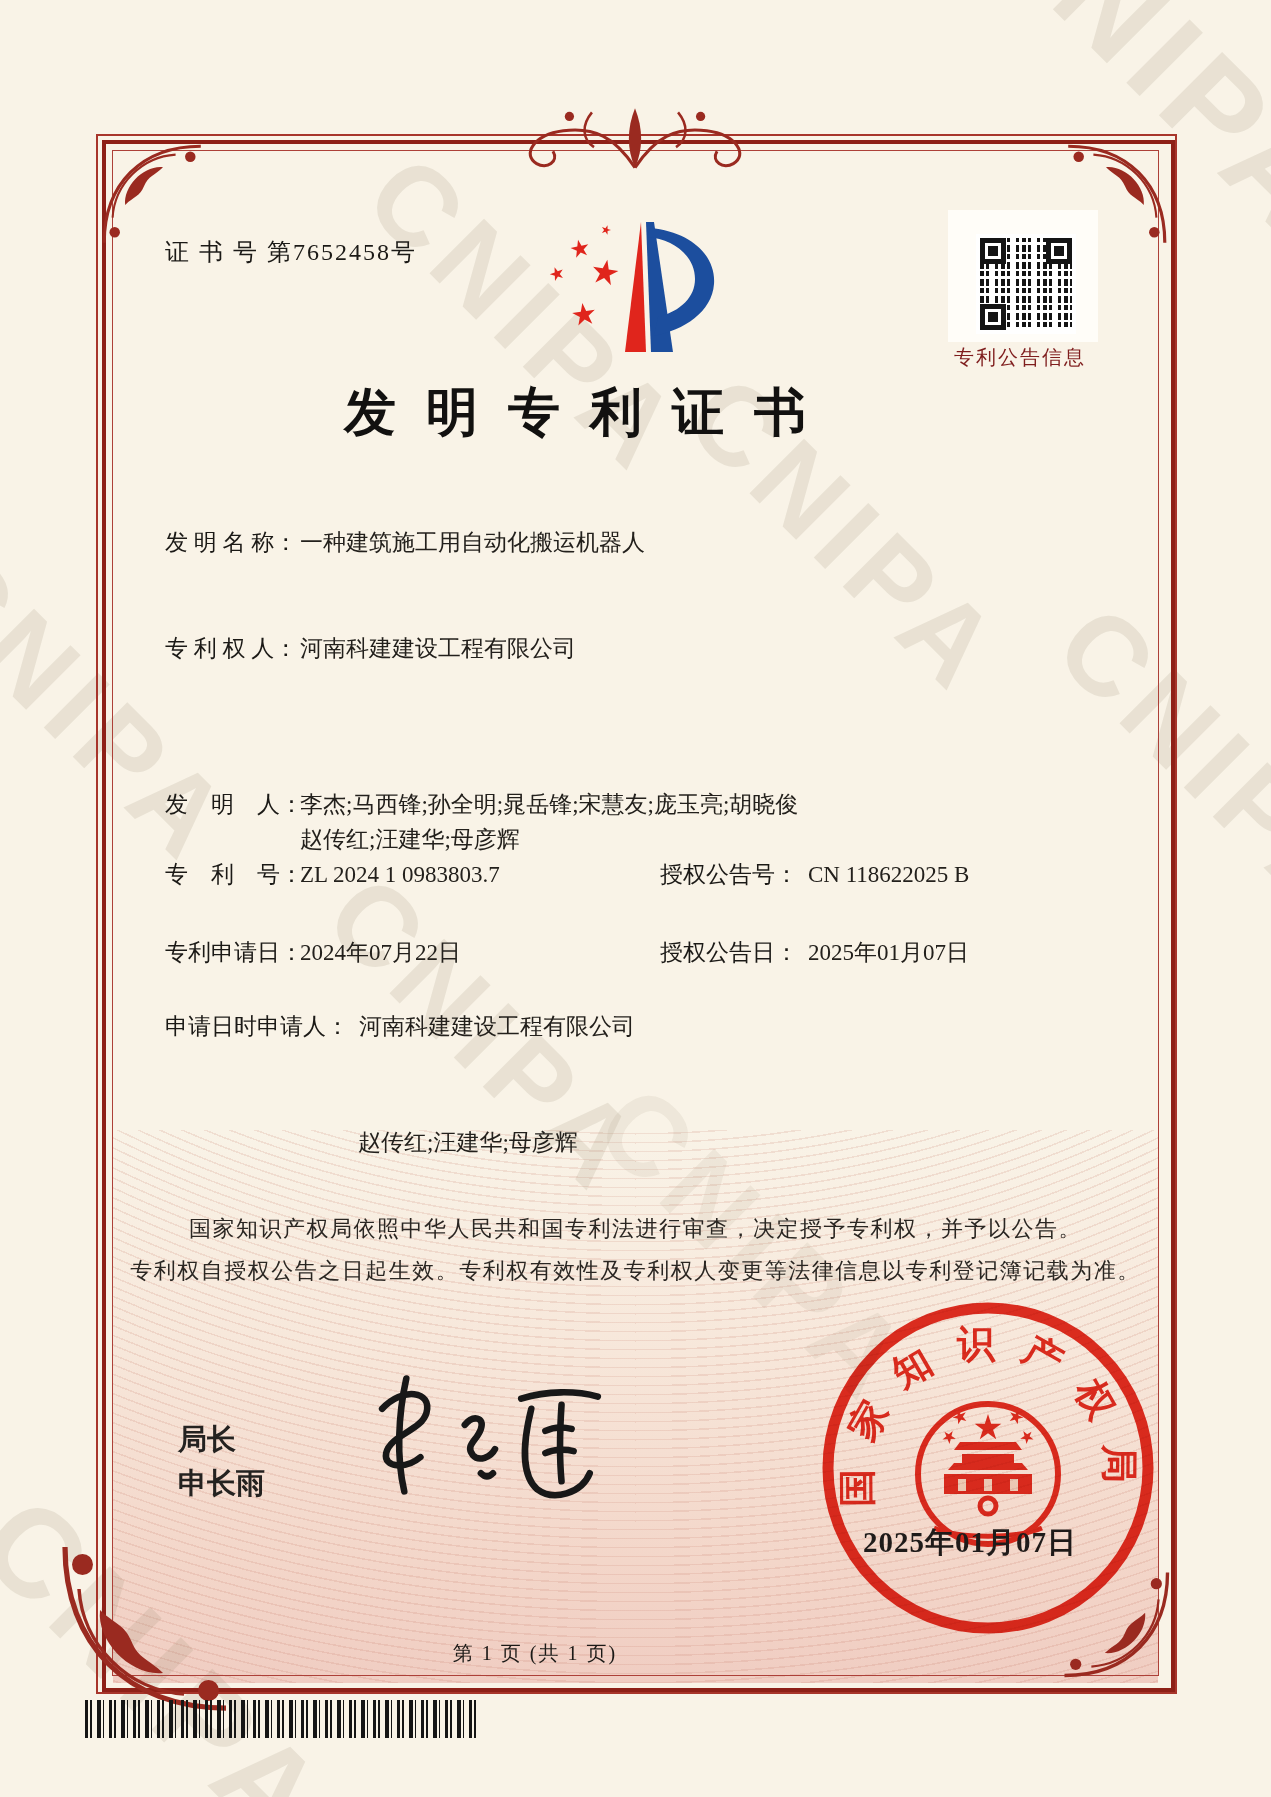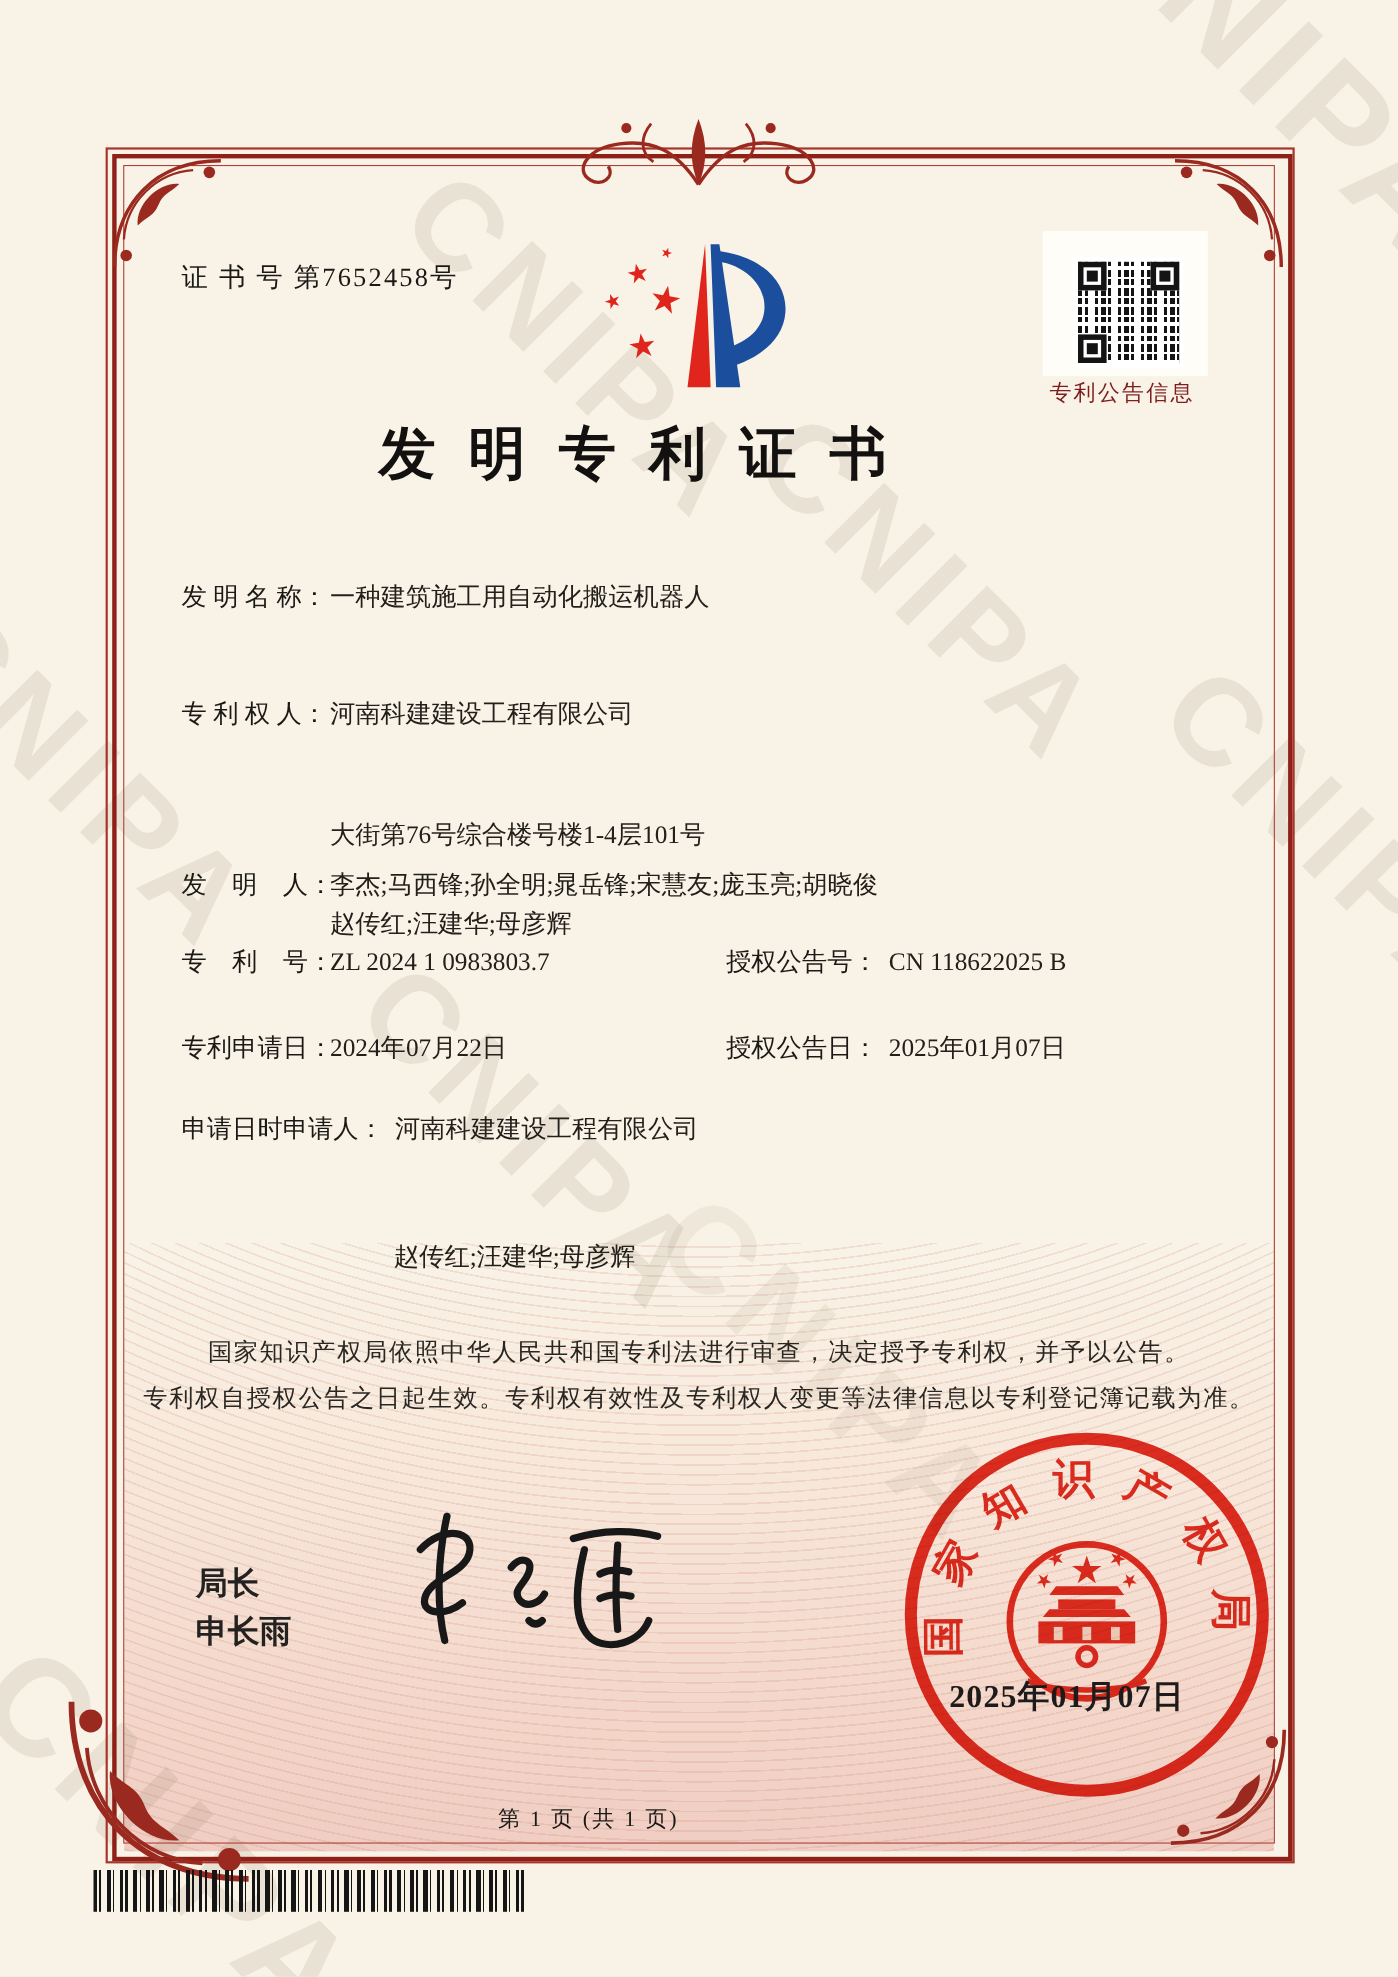--- a/index.html
+++ b/index.html
@@ -169,21 +169,20 @@
   <div class="doc-title">发明专利证书</div>
 
   <div class="field" style="top:528px;">
     <span class="flabel">发 明 名 称：</span><span class="fvalue">一种建筑施工用自动化搬运机器人</span>
   </div>
 
   <div class="field" style="top:634px;">
     <span class="flabel">专 利 权 人：</span><span class="fvalue">河南科建建设工程有限公司</span>
   </div>
 
-  <div class="cont" style="top:744px;">大街第76号综合楼号楼1-4层101号</div>
 
   <div class="field" style="top:790px;">
     <span class="flabel">发　明　人：</span><span class="fvalue">李杰;马西锋;孙全明;晁岳锋;宋慧友;庞玉亮;胡晓俊</span>
   </div>
   <div class="cont" style="top:825px;">赵传红;汪建华;母彦辉</div>
 
   <div class="field" style="top:860px;">
     <span class="flabel">专　利　号：</span><span class="fvalue">ZL 2024 1 0983803.7</span>
   </div>
   <div class="field rcol" style="top:860px;">

